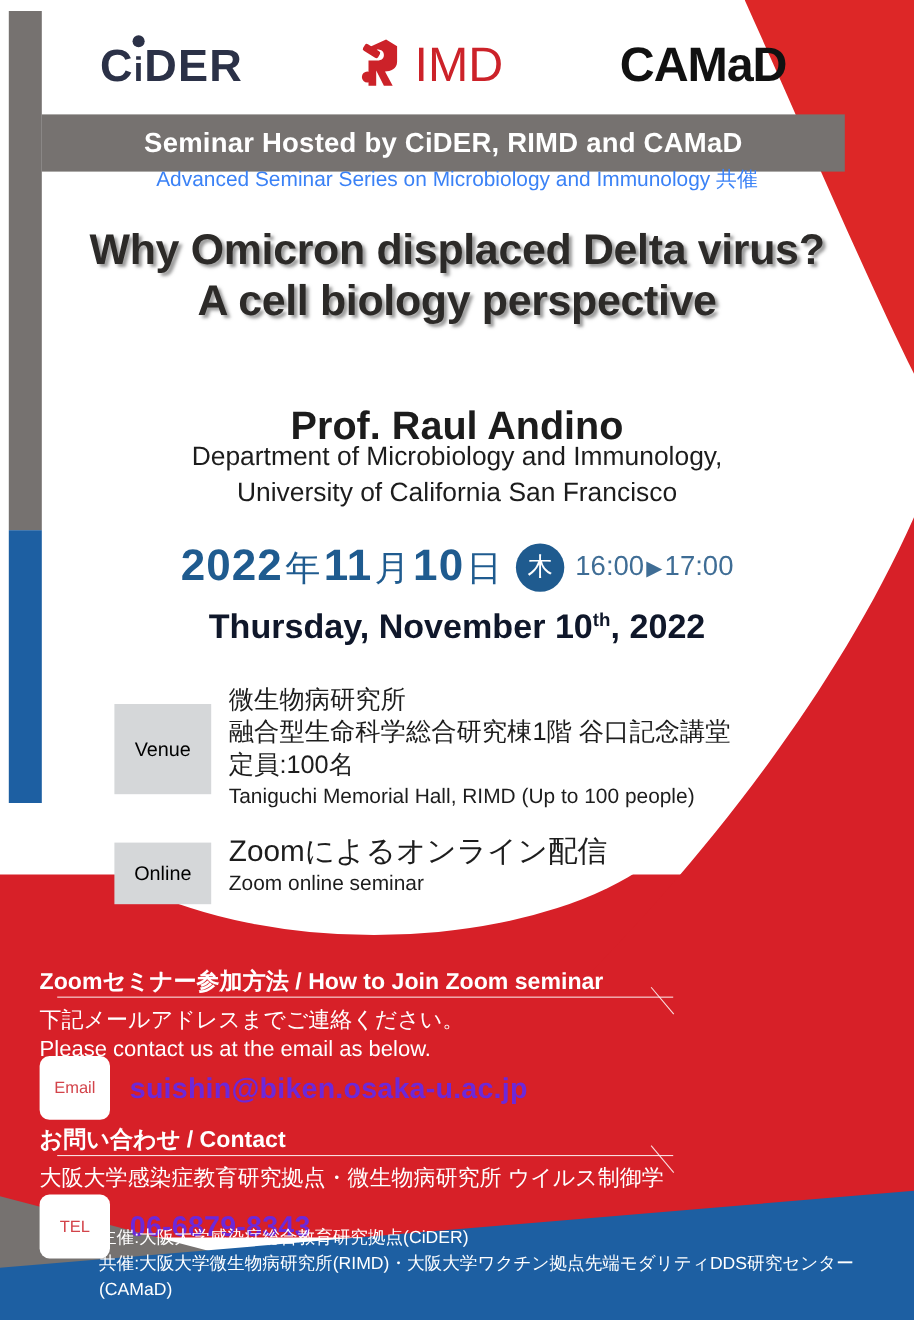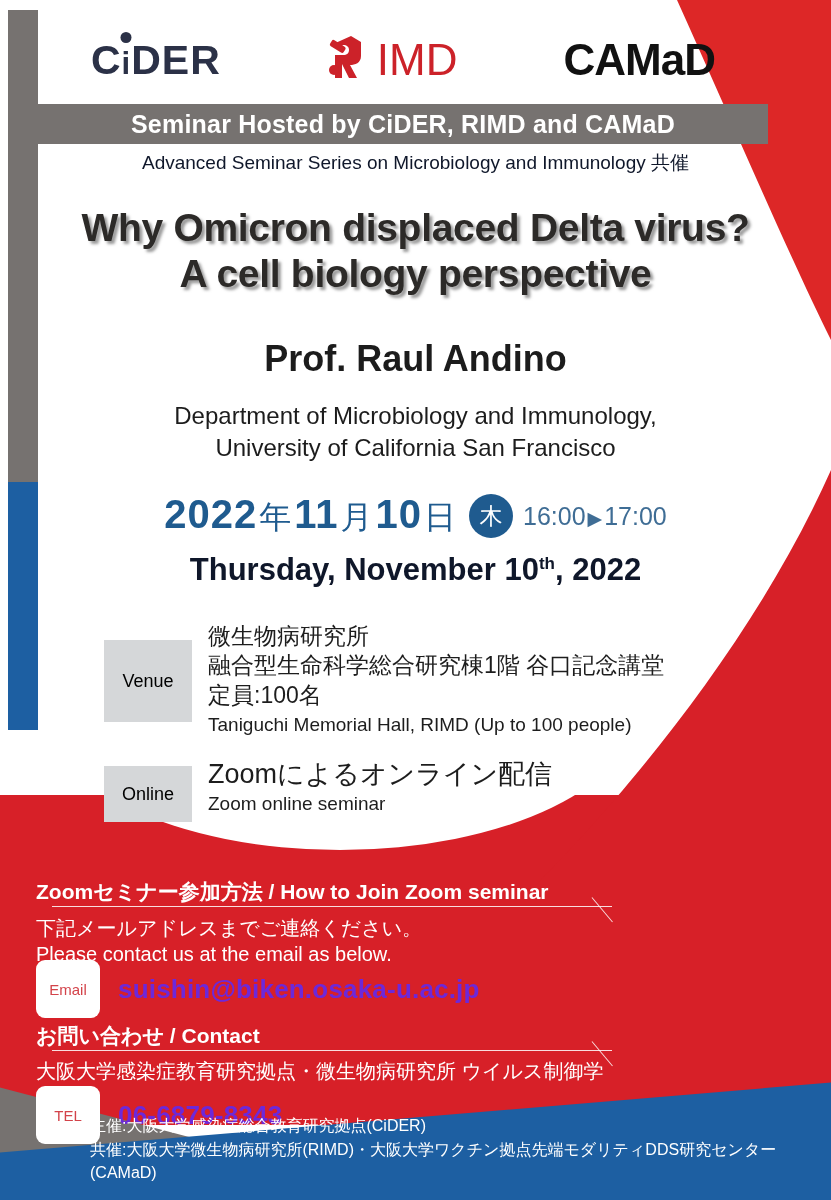--- a/index.html
+++ b/index.html
@@ -77,43 +77,43 @@
   .rimd-mark{width:48px;height:52px;margin-right:2px;}
   .logo-rimd .txt{
     font-size:44px;font-weight:normal;color:#cc2229;letter-spacing:0px;
   }
 
   .logo-camad{
     font-size:44px;font-weight:bold;color:#111111;letter-spacing:-1px;
   }
 
   .gray-banner{
-    position:absolute;left:38px;top:104px;width:730px;height:40px;
+    position:absolute;left:38px;top:104px;width:730px;height:52px;
     background:#767270;
     display:flex;align-items:center;justify-content:center;
   }
   .gray-banner span{
     color:#ffffff;font-size:25px;font-weight:bold;letter-spacing:0.2px;
   }
 
   .subbanner{
     position:absolute;left:0;top:150px;width:831px;
-    text-align:center;color:#0f172a;font-size:19px;
+    text-align:center;color:#3b82f6;font-size:19px;
   }
 
   
   .title{
     position:absolute;left:0;top:205px;width:831px;text-align:center;
     font-size:39px;font-weight:bold;color:#2c2a28;line-height:1.18;
     text-shadow:3px 3px 3px rgba(120,120,120,0.75);
     letter-spacing:-0.3px;
   }
 
   .speaker{
-    position:absolute;left:0;top:338px;width:831px;text-align:center;
+    position:absolute;left:0;top:366px;width:831px;text-align:center;
     font-size:36px;font-weight:bold;color:#1c1c1c;
   }
   .affiliation{
     position:absolute;left:0;top:400px;width:831px;text-align:center;
     font-size:24px;color:#1c1c1c;line-height:1.35;
   }
 
   
   .date-row{
     position:absolute;left:0;top:492px;width:831px;

